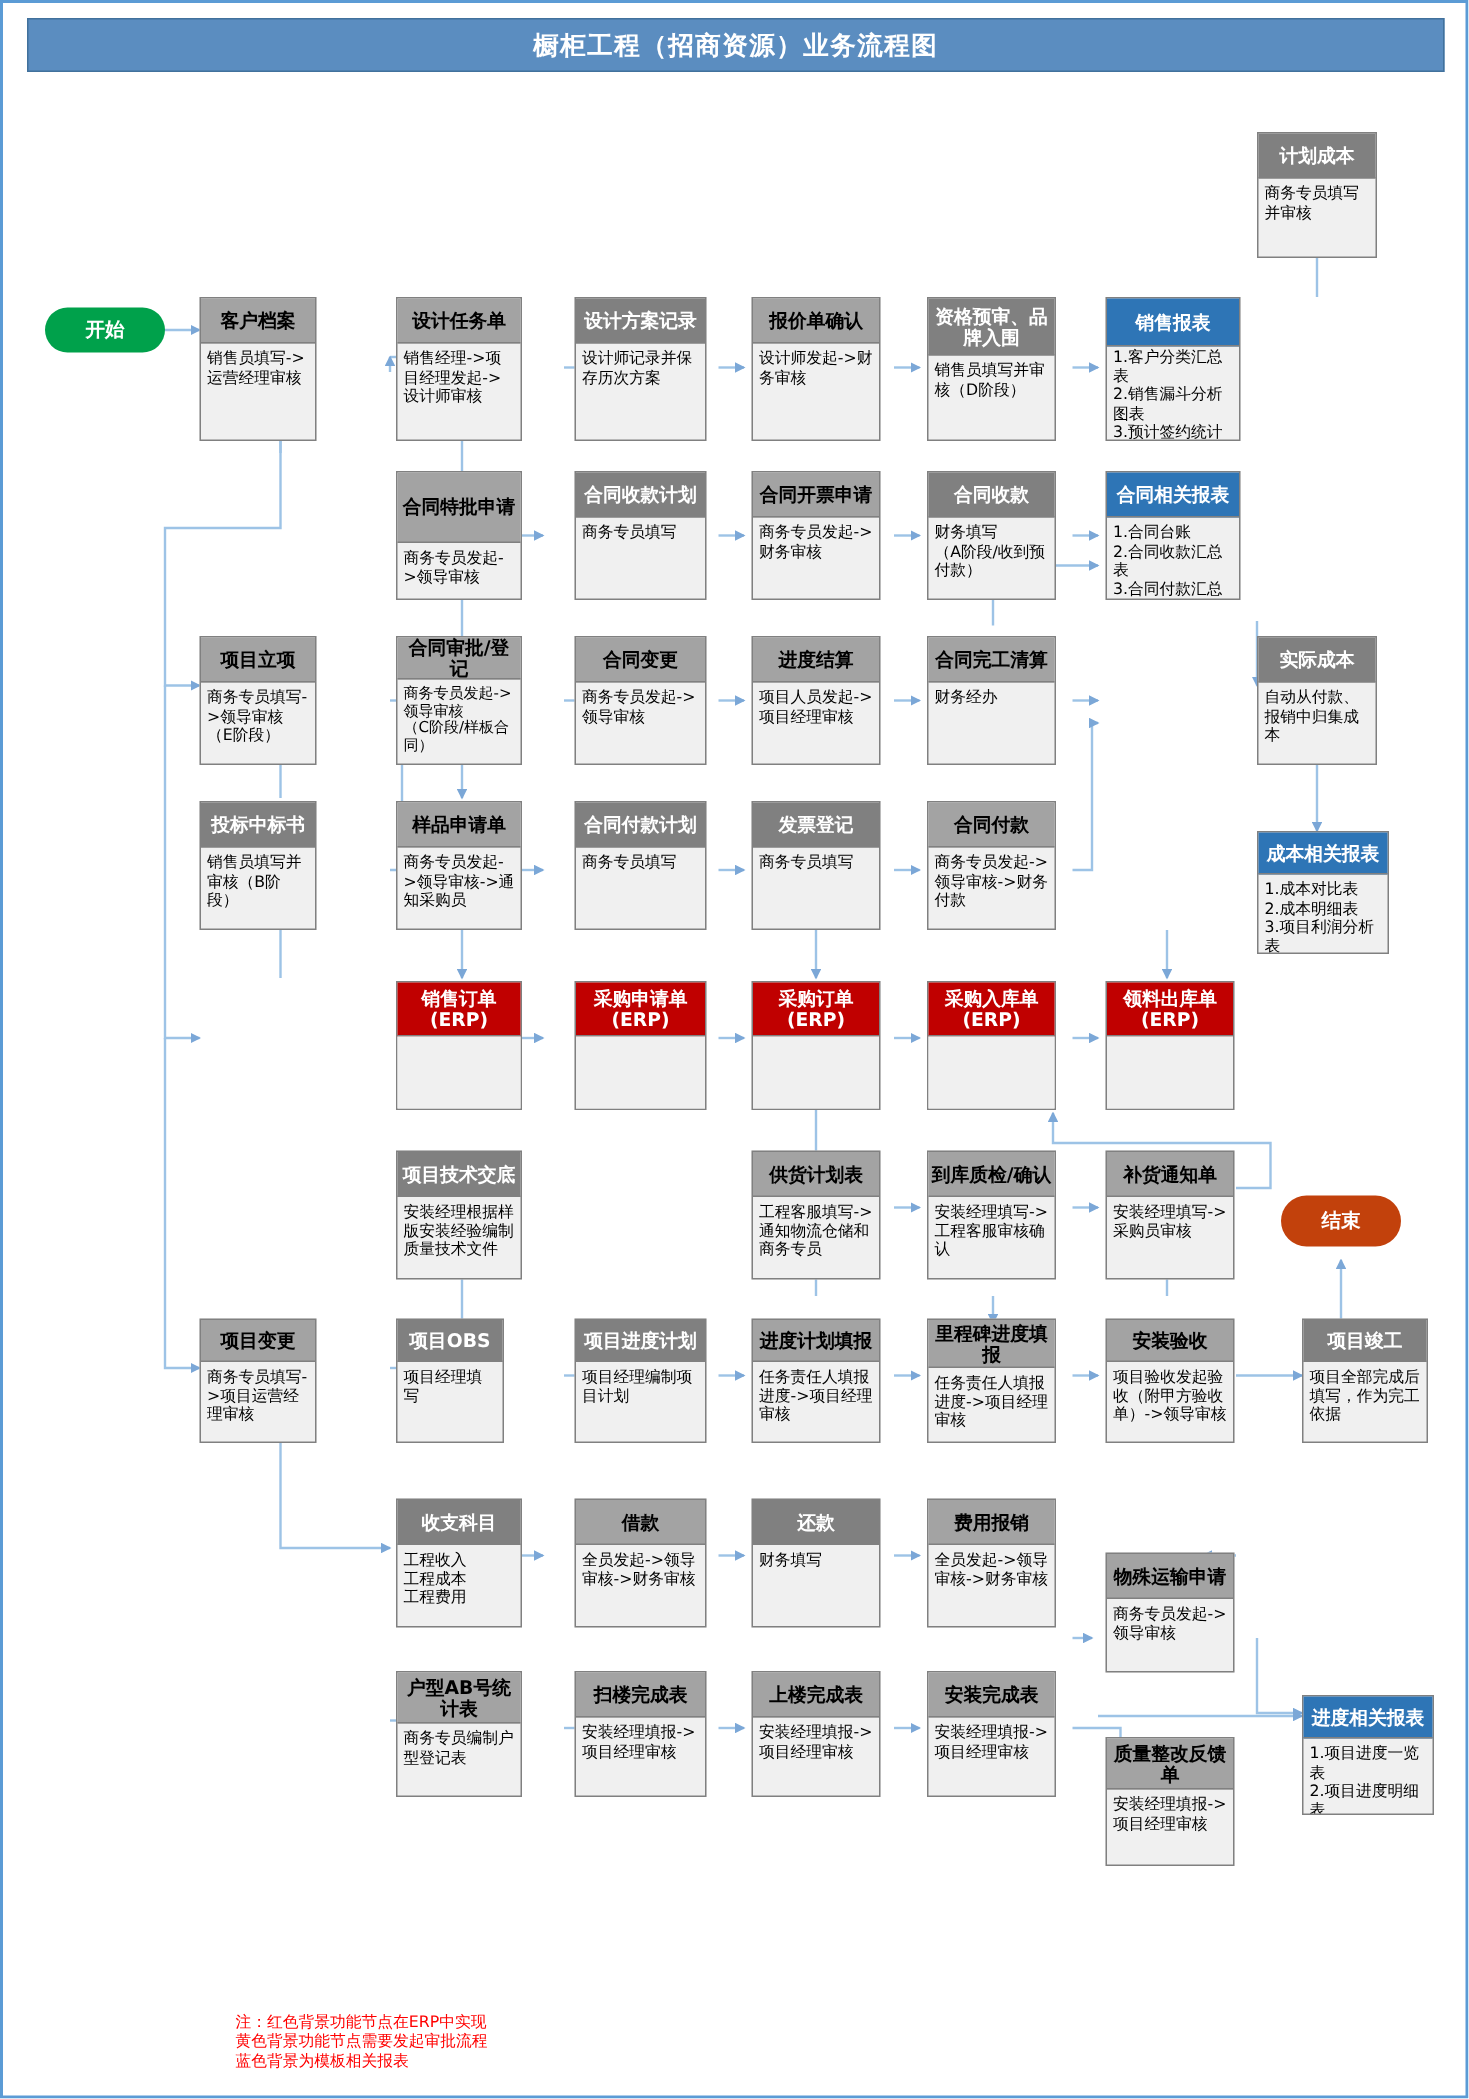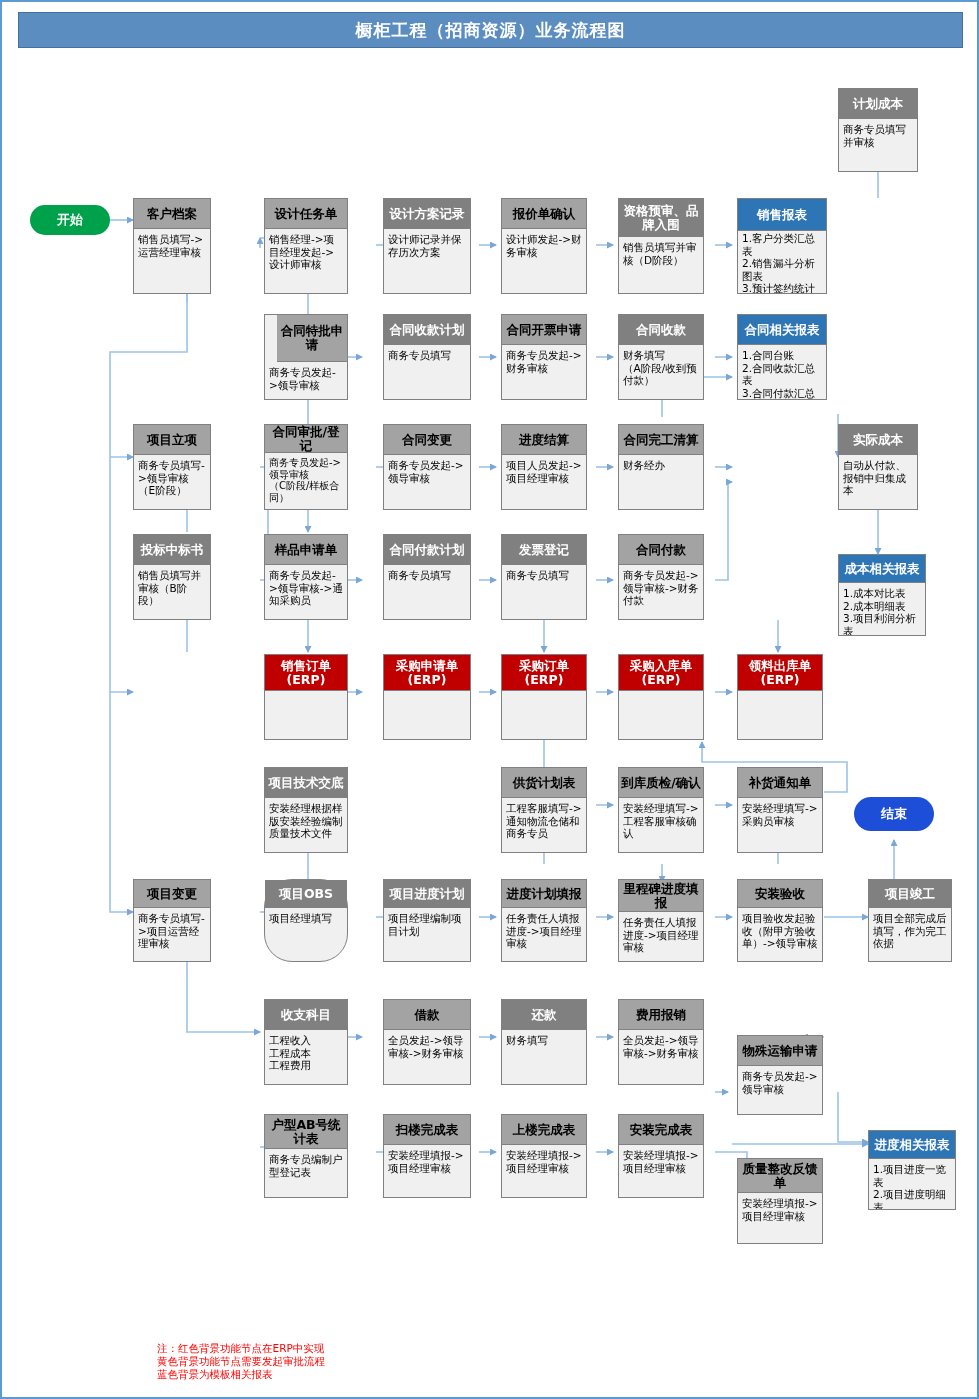--- a/index.html
+++ b/index.html
@@ -23,21 +23,21 @@
   .hd.gray{background:#808080;color:#fff;border-bottom:1px solid #808080;}
   .hd.blue{background:#2e75b6;color:#fff;border-bottom:1px solid #808080;}
   .hd.red{background:#c00000;color:#fff;border-bottom:1px solid #808080;}
   .node.report{border:1.5px solid #808080;}
   .node.erp .bd{background:#f0f0f0;}
 
   .term{position:absolute;box-sizing:border-box;border-radius:999px;
         display:flex;align-items:center;justify-content:center;
         color:#fff;font-weight:bold;font-size:13px;}
   .term.start{background:#00a14b;}
-  .term.end{background:#1d4ed8;}
+  .term.end{background:#c2410c;}
 
   #edges{position:absolute;left:0;top:0;width:979px;height:1399px;}
 
   #legend{position:absolute;left:155px;top:1340px;font-size:10.5px;
           line-height:13px;color:#ff0000;white-space:pre-line;}
 </style>
 </head>
 <body>
 
 <div id="page">
@@ -184,21 +184,21 @@
     <div class="bd">销售员填写并审核（D阶段）</div>
   </div>
   <div class="node report" style="left:735px;top:196px;width:90px;height:96px;">
     <div class="hd blue" style="height:32px;">销售报表</div>
     <div class="bd" style="padding-top:1px;">1.客户分类汇总表
 2.销售漏斗分析图表
 3.预计签约统计图表</div>
   </div>
 
   <div class="node" style="left:262px;top:312px;width:84px;height:86px;">
-    <div class="hd yellow" style="height:47px;margin-left:12px;">合同特批申请</div>
+    <div class="hd yellow" style="height:47px;">合同特批申请</div>
     <div class="bd">商务专员发起-&gt;领导审核</div>
   </div>
   <div class="node" style="left:381px;top:312px;width:88px;height:86px;">
     <div class="hd gray" style="height:30px;">合同收款计划</div>
     <div class="bd">商务专员填写</div>
   </div>
   <div class="node" style="left:499px;top:312px;width:86px;height:86px;">
     <div class="hd yellow" style="height:30px;">合同开票申请</div>
     <div class="bd">商务专员发起-&gt;财务审核</div>
   </div>
@@ -307,21 +307,21 @@
   </div>
   <div class="node" style="left:131px;top:877px;width:78px;height:83px;">
     <div class="hd yellow" style="height:28px;">项目变更</div>
     <div class="bd">商务专员填写-&gt;项目运营经理审核</div>
   </div>
 
   <div class="node" style="left:735px;top:765px;width:86px;height:86px;">
     <div class="hd yellow" style="height:30px;">补货通知单</div>
     <div class="bd">安装经理填写-&gt;采购员审核</div>
   </div>
-  <div class="node" style="left:262px;top:877px;width:84px;height:83px;border-radius:28px;">
+  <div class="node" style="left:262px;top:877px;width:72px;height:83px;">
     <div class="hd gray" style="height:28px;">项目OBS</div>
     <div class="bd">项目经理填写</div>
   </div>
   <div class="node" style="left:381px;top:877px;width:88px;height:83px;">
     <div class="hd gray" style="height:28px;">项目进度计划</div>
     <div class="bd">项目经理编制项目计划</div>
   </div>
   <div class="node" style="left:499px;top:877px;width:86px;height:83px;">
     <div class="hd yellow" style="height:28px;">进度计划填报</div>
     <div class="bd">任务责任人填报进度-&gt;项目经理审核</div>

